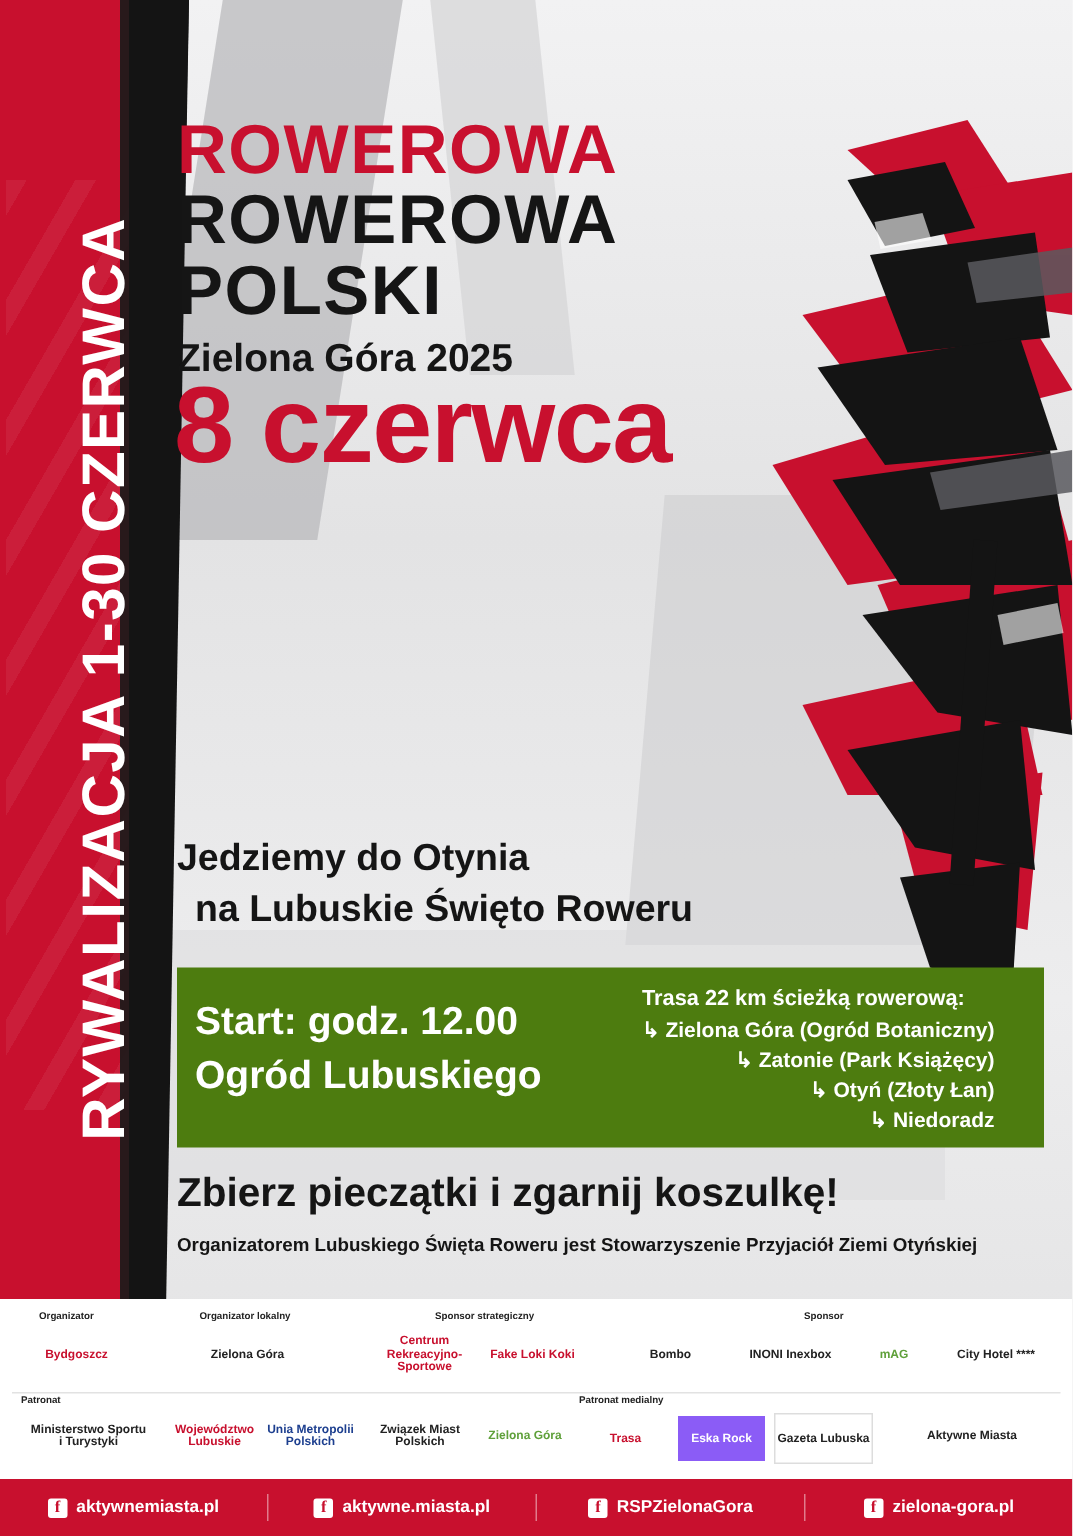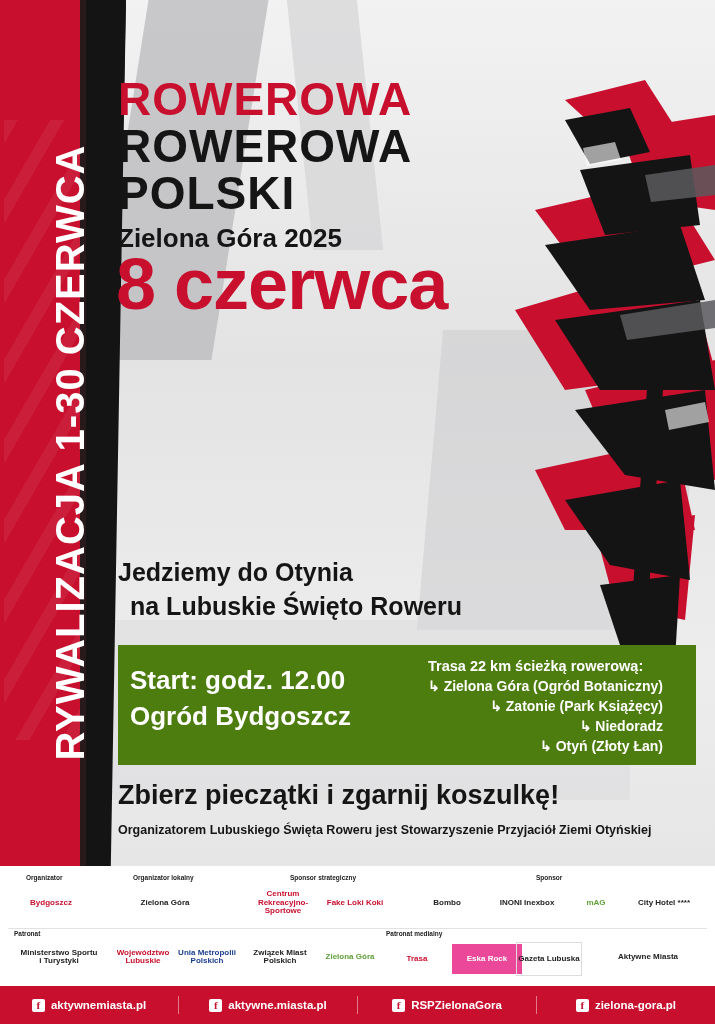--- a/index.html
+++ b/index.html
@@ -145,29 +145,29 @@
 
   <div class="big-date">8 czerwca</div>
 
 
   <div class="sub1">Jedziemy do Otynia</div>
   <div class="sub2">na Lubuskie Święto Roweru</div>
 
   <div class="infobar">
     <div class="startblock">
       <div>Start: godz. 12.00</div>
-      <div>Ogród Bydgoszcz</div>
+      <div>Ogród Lubuskiego</div>
     </div>
     <div class="routeblock">
       <div class="rt">Trasa 22 km ścieżką rowerową:</div>
       <ul>
         <li>Zielona Góra (Ogród Botaniczny)</li>
         <li>Zatonie (Park Książęcy)</li>
+        <li>Otyń (Złoty Łan)</li>
         <li>Niedoradz</li>
-        <li>Otyń (Złoty Łan)</li>
       </ul>
     </div>
   </div>
 
   <div class="stamp">Zbierz pieczątki i zgarnij koszulkę!</div>
   <div class="org">Organizatorem Lubuskiego Święta Roweru jest Stowarzyszenie Przyjaciół Ziemi Otyńskiej</div>
 
   <div class="sponsors">
     <div class="srow r1">
       <div class="slabel" style="left:26px;top:2px;">Organizator</div>
@@ -190,21 +190,21 @@
     <div class="srow r2">
       <div class="slabel" style="left:14px;top:0px;">Patronat</div>
       <div class="slabel" style="left:386px;top:0px;">Patronat medialny</div>
 
       <div class="logo" style="left:20px;top:10px;width:78px;height:34px;">Ministerstwo Sportu i Turystyki</div>
       <div class="logo rd" style="left:112px;top:10px;width:62px;height:34px;">Województwo Lubuskie</div>
       <div class="logo" style="left:176px;top:10px;width:62px;height:34px;color:#1d3f8f;">Unia Metropolii Polskich</div>
       <div class="logo" style="left:244px;top:10px;width:72px;height:34px;">Związek Miast Polskich</div>
       <div class="logo" style="left:322px;top:10px;width:56px;height:34px;color:#5fa03a;">Zielona Góra</div>
       <div class="logo rd" style="left:386px;top:14px;width:62px;height:30px;">Trasa</div>
-      <div class="logo" style="left:452px;top:14px;width:70px;height:30px;color:#fff;background:#ec4899;">Eska Rock</div>
+      <div class="logo" style="left:452px;top:14px;width:58px;height:30px;color:#fff;background:#8b5cf6;">Eska Rock</div>
       <div class="logo" style="left:516px;top:12px;width:64px;height:32px;border:1px solid #ddd;">Gazeta Lubuska</div>
       <div class="logo" style="left:596px;top:10px;width:104px;height:34px;">Aktywne Miasta</div>
     </div>
   </div>
 
   <div class="bottom">
     <div class="bitem">
       <span class="fb">f</span>
       <span>aktywnemiasta.pl</span>
     </div>

